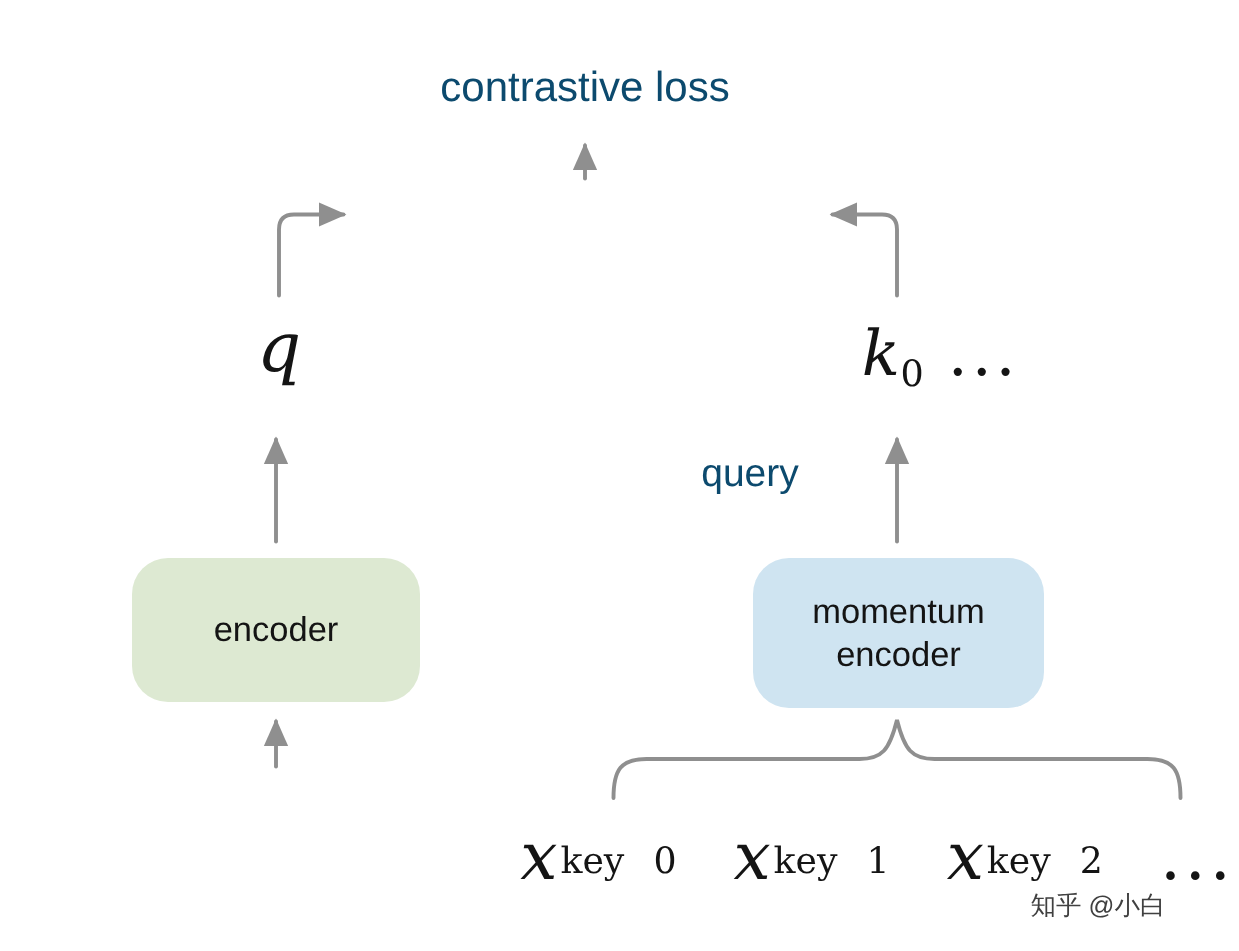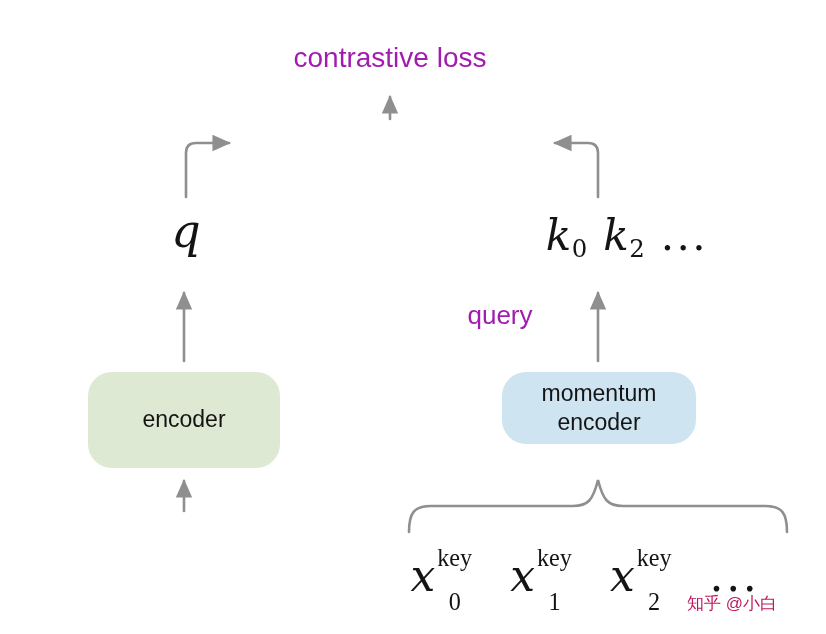--- a/index.html
+++ b/index.html
@@ -5,56 +5,56 @@
   html,body{margin:0;padding:0;background:#ffffff;}
   .canvas{
     position:relative;
     width:826px;height:634px;
     background:#ffffff;
     overflow:hidden;
     font-family:"Liberation Sans", sans-serif;
     color:#141414;
   }
   .overlay{position:absolute;left:0;top:0;}
-  .label{position:absolute;transform:translateX(-50%);white-space:nowrap;color:#a21caf;}
+  .label{position:absolute;transform:translateX(-50%);white-space:nowrap;color:#0c4a6e;}
   .loss{left:390px;top:42px;font-size:28px;}
   .similarity{left:390px;top:124px;font-size:26px;}
   .queue{left:500px;top:300px;font-size:26px;}
 
   .math{
     position:absolute;transform:translateX(-50%);
     font-family:"DejaVu Serif", serif;
     font-style:italic;white-space:nowrap;color:#141414;
   }
   .q{left:186px;top:204px;font-size:46px;}
   .keys-row{left:627px;top:211px;font-size:42px;display:flex;align-items:baseline;gap:16px;}
   .xquery{left:186px;top:546px;font-size:44px;}
   .bottom-keys{left:585px;top:546px;font-size:44px;display:flex;align-items:baseline;gap:38px;}
 
   .mbase{font-style:italic;}
   .msub{font-size:0.58em;font-style:normal;vertical-align:-0.28em;margin-left:0.02em;}
   .msup-inline{font-size:0.58em;font-style:normal;vertical-align:0.52em;margin-left:0.05em;}
   .mstack{
-    display:inline-flex;flex-direction:column;align-items:center;
+    display:inline-flex;flex-direction:row;align-items:center;
     font-size:0.55em;line-height:1;font-style:normal;
-    vertical-align:middle;gap:0.8em;margin-left:0.08em;font-family:Liberation Serif, serif;
+    vertical-align:middle;gap:0.8em;margin-left:0.08em;
   }
   .mell{font-style:normal;letter-spacing:0.06em;}
 
   .box{
     position:absolute;border-radius:24px;
     display:flex;flex-direction:column;align-items:center;justify-content:center;
   }
   .encoder-box{left:88px;top:372px;width:192px;height:96px;background:#dde9d2;}
-  .momentum-box{left:502px;top:372px;width:194px;height:72px;background:#cfe4f1;}
+  .momentum-box{left:502px;top:372px;width:194px;height:100px;background:#cfe4f1;}
   .box-label{font-size:23px;line-height:1.28;color:#141414;}
 
   .watermark{
     position:absolute;left:732px;top:592px;transform:translateX(-50%);
-    font-size:17px;color:#be185d;white-space:nowrap;
+    font-size:17px;color:#404040;white-space:nowrap;
   }
 </style>
 </head>
 <body>
 
 <div class="canvas">
 
   <svg class="overlay" width="826" height="634" viewBox="0 0 826 634" aria-hidden="true">
     <defs>
       <marker id="ah" viewBox="0 0 10 10" refX="8.5" refY="5" markerWidth="7.5" markerHeight="7.5" orient="auto-start-reverse">
@@ -73,21 +73,20 @@
     </g>
   </svg>
 
   <div class="label loss">contrastive loss</div>
 
 
   <div class="math q">q</div>
 
   <div class="math keys-row">
     <span><span class="mbase">k</span><span class="msub">0</span></span>
-    <span><span class="mbase">k</span><span class="msub">2</span></span>
     <span class="mell">...</span>
   </div>
 
   <div class="label queue">query</div>
 
   <div class="box encoder-box">
     <span class="box-label">encoder</span>
   </div>
 
   <div class="box momentum-box">

